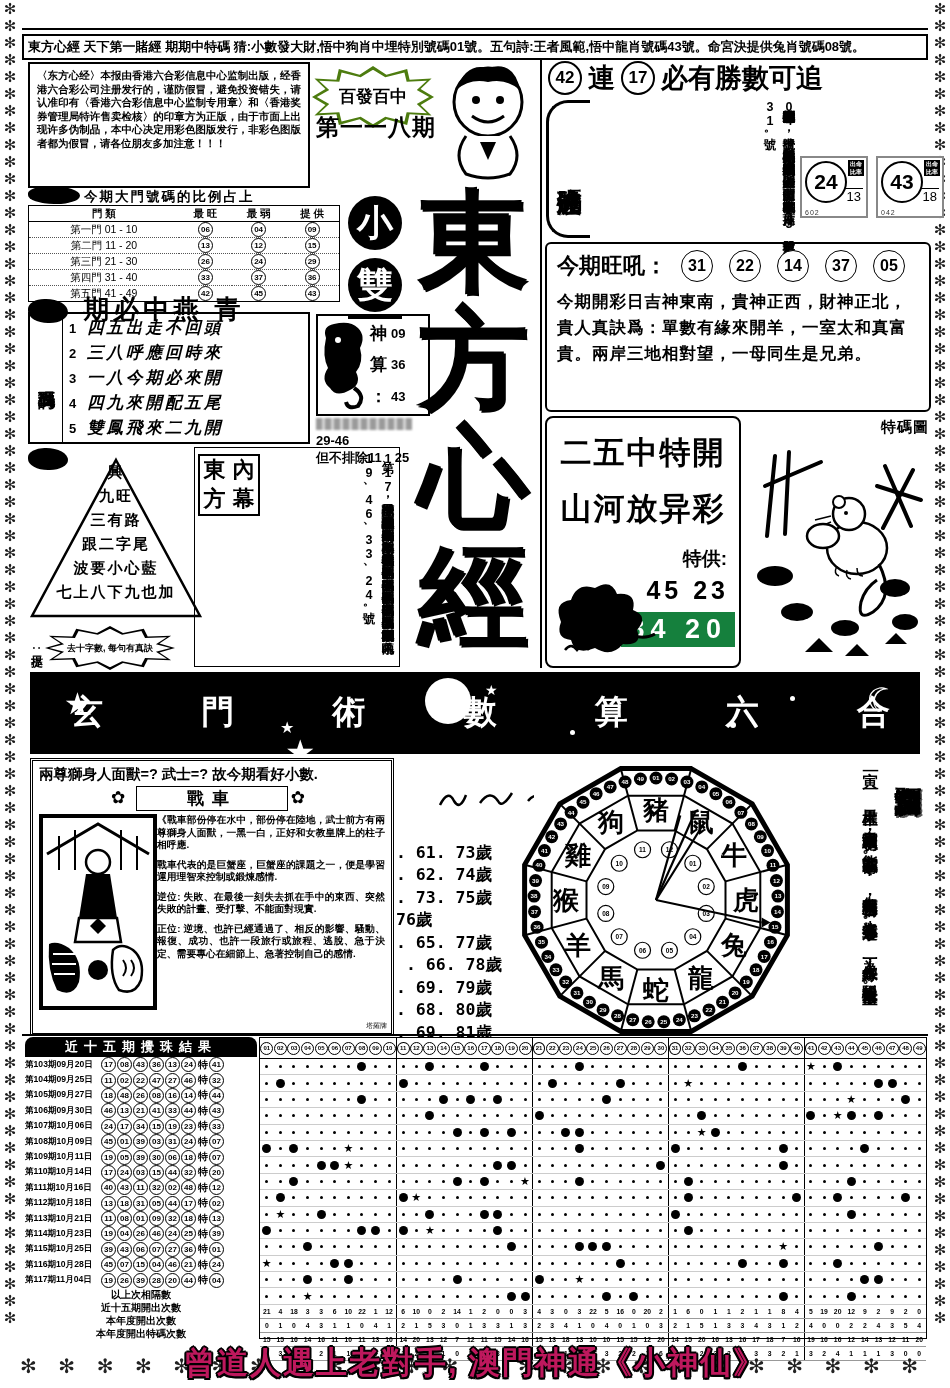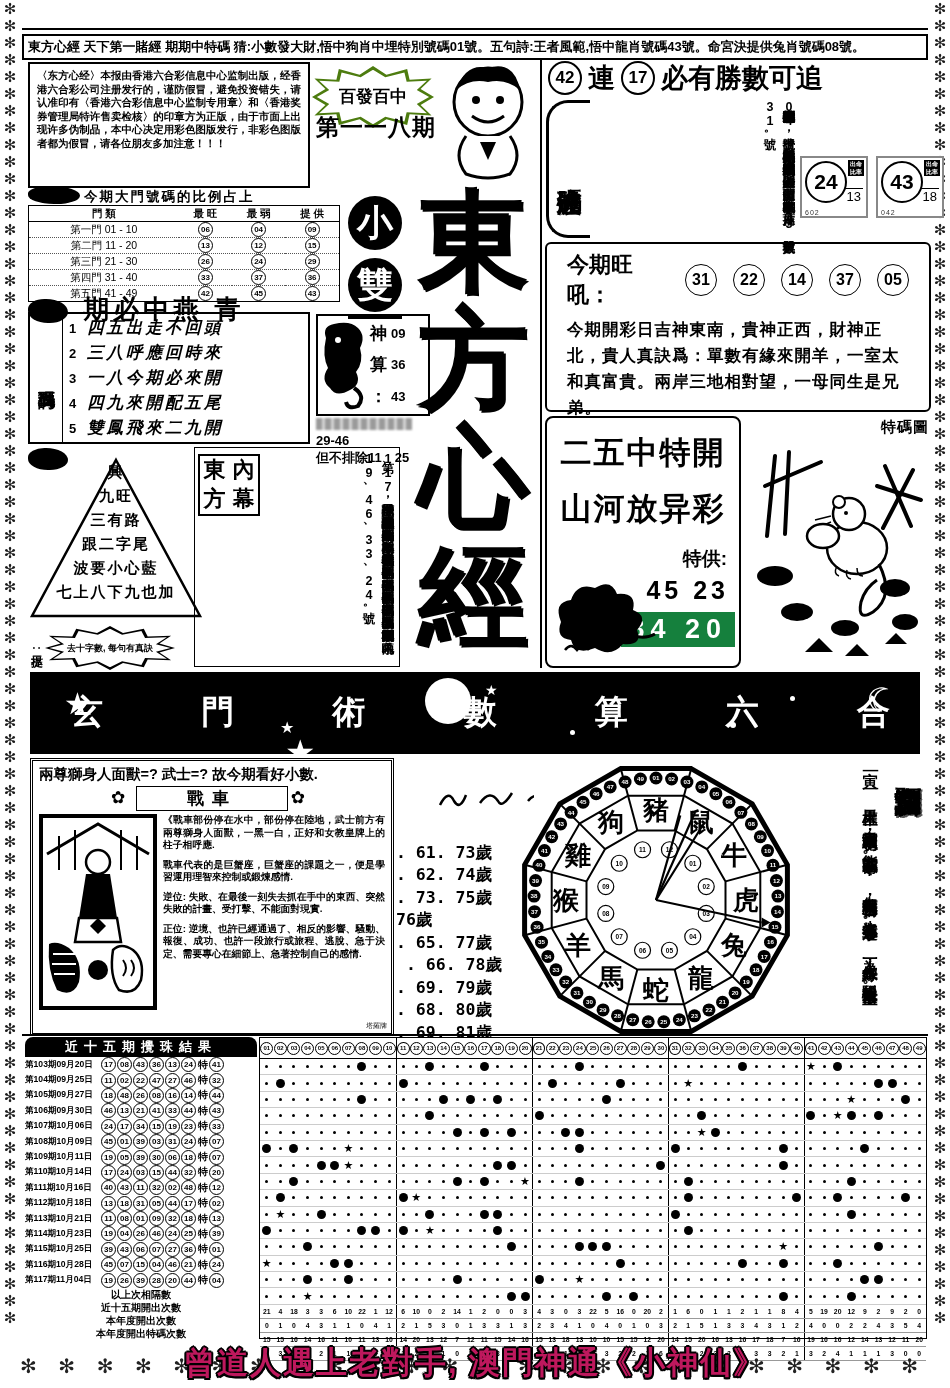--- a/index.html
+++ b/index.html
@@ -84,21 +84,21 @@
              display:flex;align-items:center;justify-content:center;font-size:25px;font-weight:900;line-height:1.05;}
   #wavebody{left:598px;top:100px;width:200px;height:138px;font-size:12.5px;font-weight:bold;line-height:19px;}
   .stampbox{width:64px;height:58px;border:2px solid #888;position:relative;background:#fff;}
   .stampnum{position:absolute;left:3px;top:3px;width:38px;height:38px;border:2.5px solid #000;border-radius:50%;
             display:flex;align-items:center;justify-content:center;font-size:21px;font-weight:bold;}
   .stampseal{position:absolute;right:2px;top:2px;width:16px;height:16px;background:#000;color:#fff;
              font-size:6px;line-height:8px;text-align:center;font-weight:bold;}
   .stampsub{position:absolute;right:3px;bottom:12px;font-size:13px;border-top:1px solid #000;padding:0 2px;}
   .stampfoot{position:absolute;left:3px;bottom:0;font-size:7px;color:#333;letter-spacing:1px;}
   
-  #hotbox{left:545px;top:242px;width:386px;height:170px;border:2px solid #000;border-radius:6px;padding:6px 20px;}
+  #hotbox{left:545px;top:242px;width:386px;height:170px;border:2px solid #000;border-radius:6px;padding:6px 10px;}
   #hotline{display:flex;align-items:center;gap:14px;}
   #hottitle{font-size:22px;font-weight:900;}
   .hotcirc{width:30px;height:30px;font-size:16px;}
   #hotbody{margin-top:6px;font-size:16.5px;font-weight:bold;line-height:26px;letter-spacing:1px;}
   
   #specbox{left:545px;top:416px;width:196px;height:252px;border:2px solid #000;border-radius:8px;position:absolute;}
   .specline{font-size:31px;font-weight:900;letter-spacing:2px;text-align:center;margin-top:14px;}
   #supplylabel{position:absolute;right:12px;top:128px;font-size:19px;font-weight:900;}
   #supply1{position:absolute;right:10px;top:158px;font-size:25px;font-weight:900;letter-spacing:4px;}
   #supply2{position:absolute;right:4px;top:194px;font-size:27px;font-weight:900;letter-spacing:6px;
@@ -110,21 +110,21 @@
   #starbanner{left:30px;top:672px;width:890px;height:82px;background:#000;color:#fff;overflow:hidden;}
   #bannerchars{position:absolute;left:40px;top:18px;width:820px;display:flex;justify-content:space-between;
                font-size:33px;font-weight:900;color:#fff;}
   .wstar{position:absolute;color:#fff;}
   .wdot{position:absolute;background:#fff;border-radius:50%;}
   
   #tarotbox{left:30px;top:758px;width:364px;height:278px;border:3px double #000;padding:4px 6px;}
   #tarothead{font-size:14.5px;font-weight:900;display:flex;gap:4px;white-space:nowrap;}
   #cardtag{width:150px;margin:2px auto 3px auto;border:1.5px solid #000;text-align:center;font-size:17px;
            font-weight:900;letter-spacing:8px;position:relative;}
-  #tarotflex{display:flex;gap:6px;}
+  #tarotflex{display:flex;}
   #tarotparas{flex:1;font-size:9.8px;font-weight:bold;line-height:12.5px;text-align:justify;}
   #tarotparas p{margin:0 0 7px 0;}
   
   #agesbox{left:396px;top:760px;width:138px;height:278px;font-family:"DejaVu Sans Mono","Liberation Mono",monospace;
            font-size:16.5px;font-weight:bold;line-height:22.5px;white-space:pre;overflow:hidden;}
   
   #wheelbox{left:506px;top:762px;width:300px;height:276px;}
   
   #palace{left:806px;top:760px;width:74px;height:284px;font-size:15.5px;font-weight:bold;line-height:19px;letter-spacing:1px;}
   #sidetitle{left:880px;top:766px;width:46px;height:270px;font-size:27px;font-weight:900;

